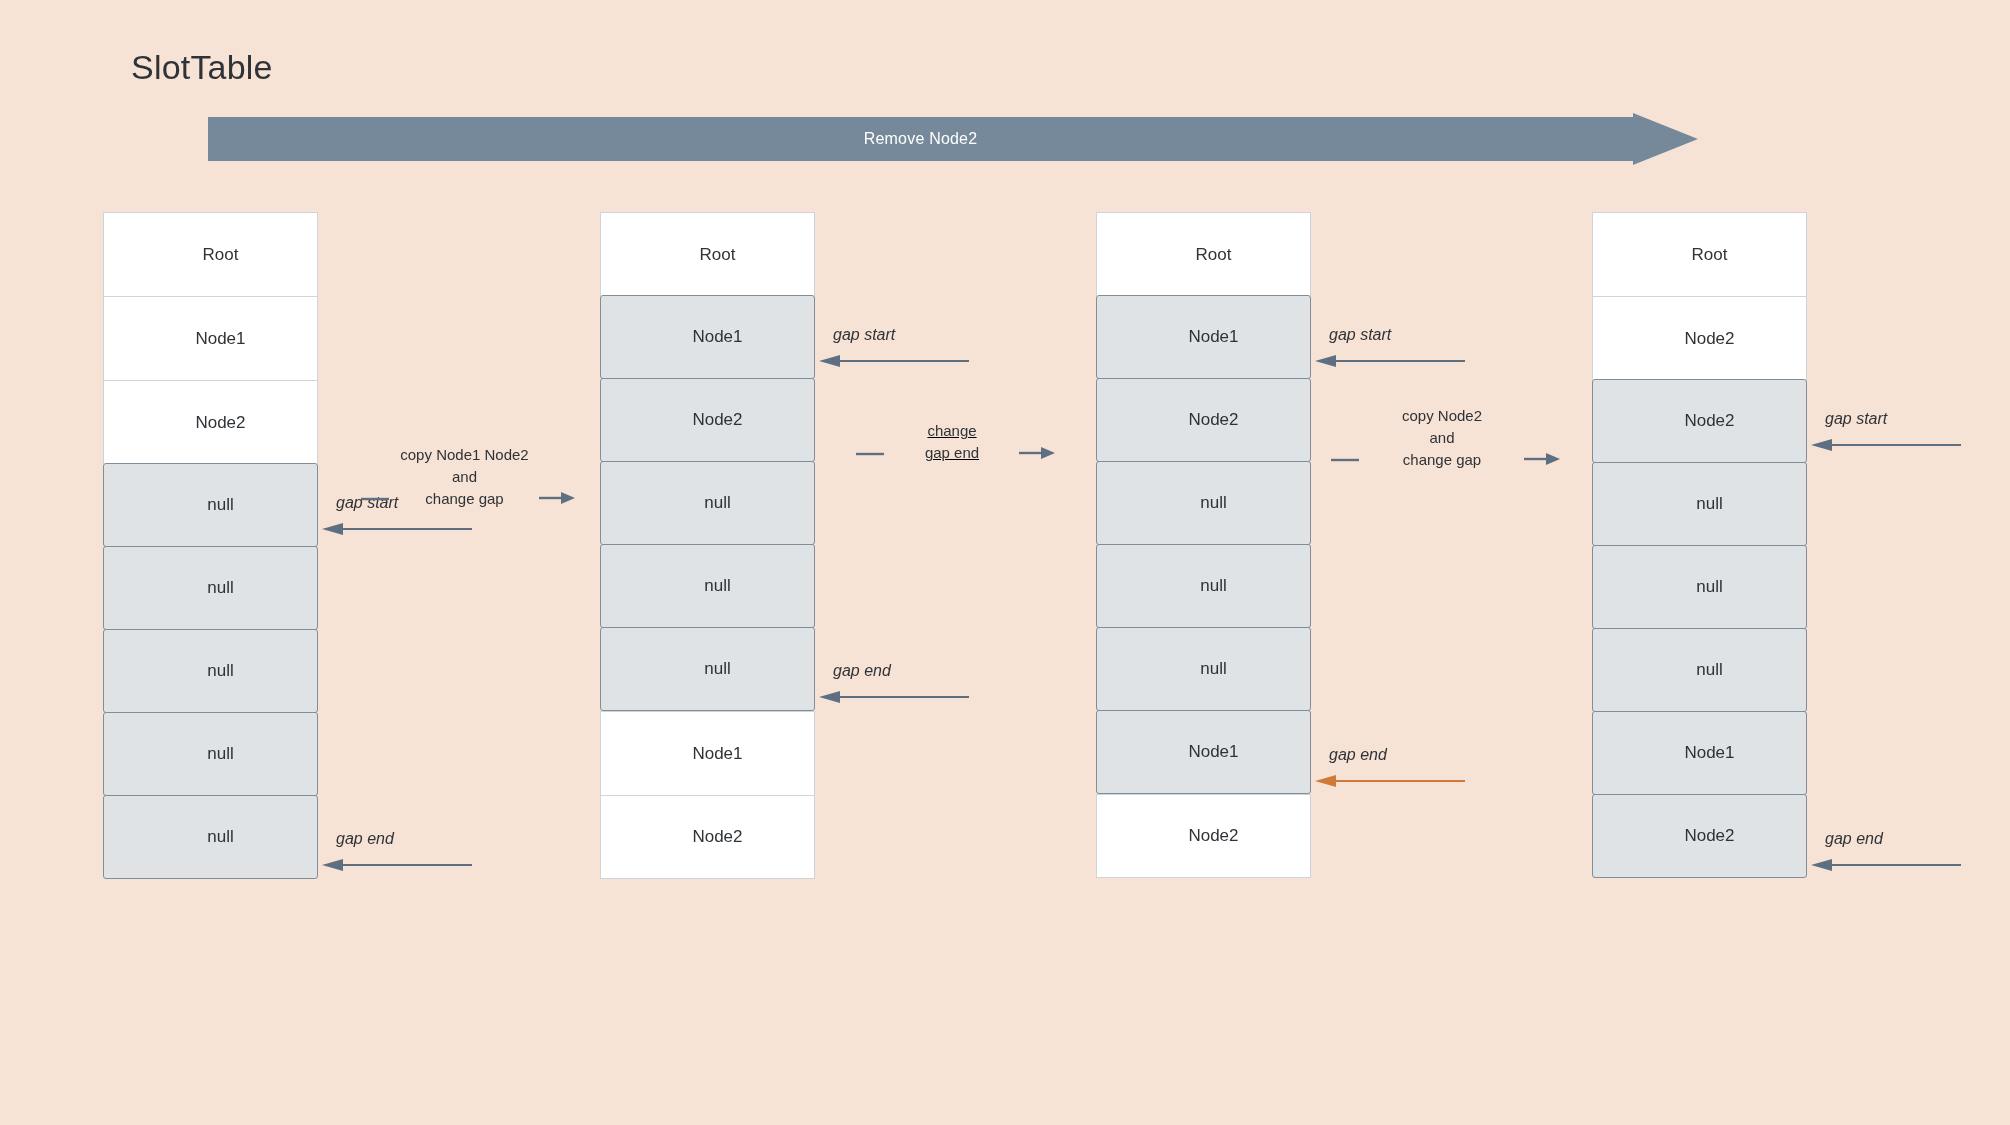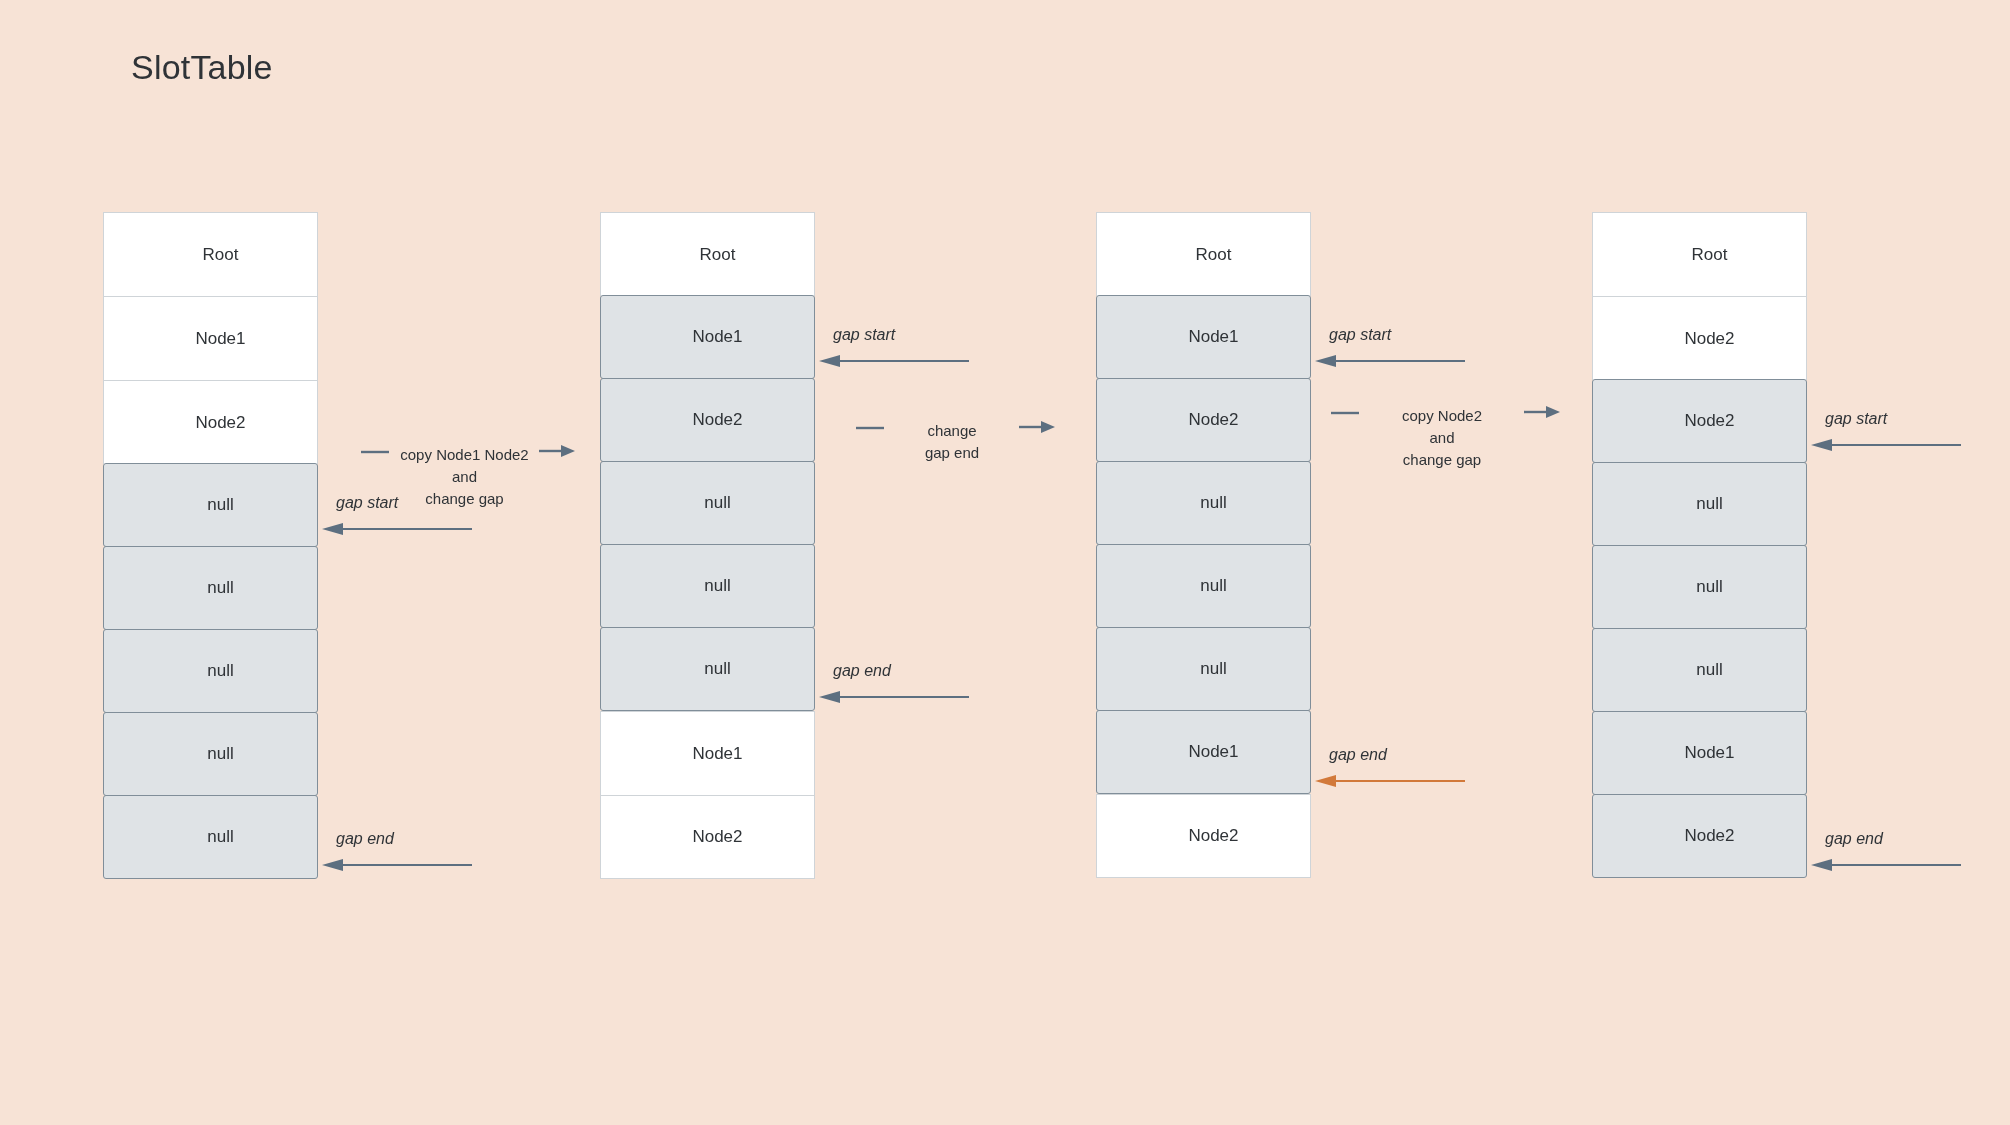--- a/index.html
+++ b/index.html
@@ -102,39 +102,45 @@
     left: 0;
     top: 26px;
     width: 100%;
     height: 18px;
   }
 
   
   .step-note {
     position: absolute;
     display: flex;
-    align-items: flex-start;
+    align-items: flex-end;
   }
   .step-note .step-text {
     font-size: 15px;
     color: #2f3337;
     text-align: center;
     line-height: 1.45;
     white-space: nowrap;
   }
   .step-note .dash,
   .step-note .tip { flex: 0 0 auto; }
 </style>
 </head>
 <body>
 
 <div id="stage">
 
   <h1 id="page-title">SlotTable</h1>
 
+  <div id="banner">
+    <svg class="banner-svg" viewBox="0 0 1490 52" preserveAspectRatio="none">
+      <polygon points="0,4 1425,4 1425,0 1490,26 1425,52 1425,48 0,48" fill="#76899a"></polygon>
+    </svg>
+    <div id="banner-label">Remove Node2</div>
+  </div>
 
   <div id="columns-root">
       <div class="column" style="left: 103px;">
         <div class="cell plain">
           <span>Root</span>
         </div>
         <div class="cell plain">
           <span>Node1</span>
         </div>
         <div class="cell plain">
@@ -300,21 +306,21 @@
         <span class="step-text" style="flex: 1 1 auto;">
           <div>copy Node1 Node2</div>
           <div>and</div>
           <div>change gap</div>
         </span>
         <span class="tip"><svg width="36" height="14" viewBox="0 0 36 14">
             <path d="M0,7 L26,7" stroke="#5d6f80" stroke-width="2.4"></path>
             <polygon points="36,7 22,1 22,13" fill="#5d6f80"></polygon>
           </svg></span>
       </div>
-      <div class="step-note" style="left: 855px; top: 420px; width: 200px;">
+      <div class="step-note" style="left: 855px; top: 420px; width: 200px; text-decoration: underline;">
         <span class="dash"><svg width="30" height="12" viewBox="0 0 30 12">
             <path d="M1,6 L29,6" stroke="#5d6f80" stroke-width="2.4"></path>
           </svg></span>
         <span class="step-text" style="flex: 1 1 auto;">
           <div>change</div>
           <div>gap end</div>
         </span>
         <span class="tip"><svg width="36" height="14" viewBox="0 0 36 14">
             <path d="M0,7 L26,7" stroke="#5d6f80" stroke-width="2.4"></path>
             <polygon points="36,7 22,1 22,13" fill="#5d6f80"></polygon>

